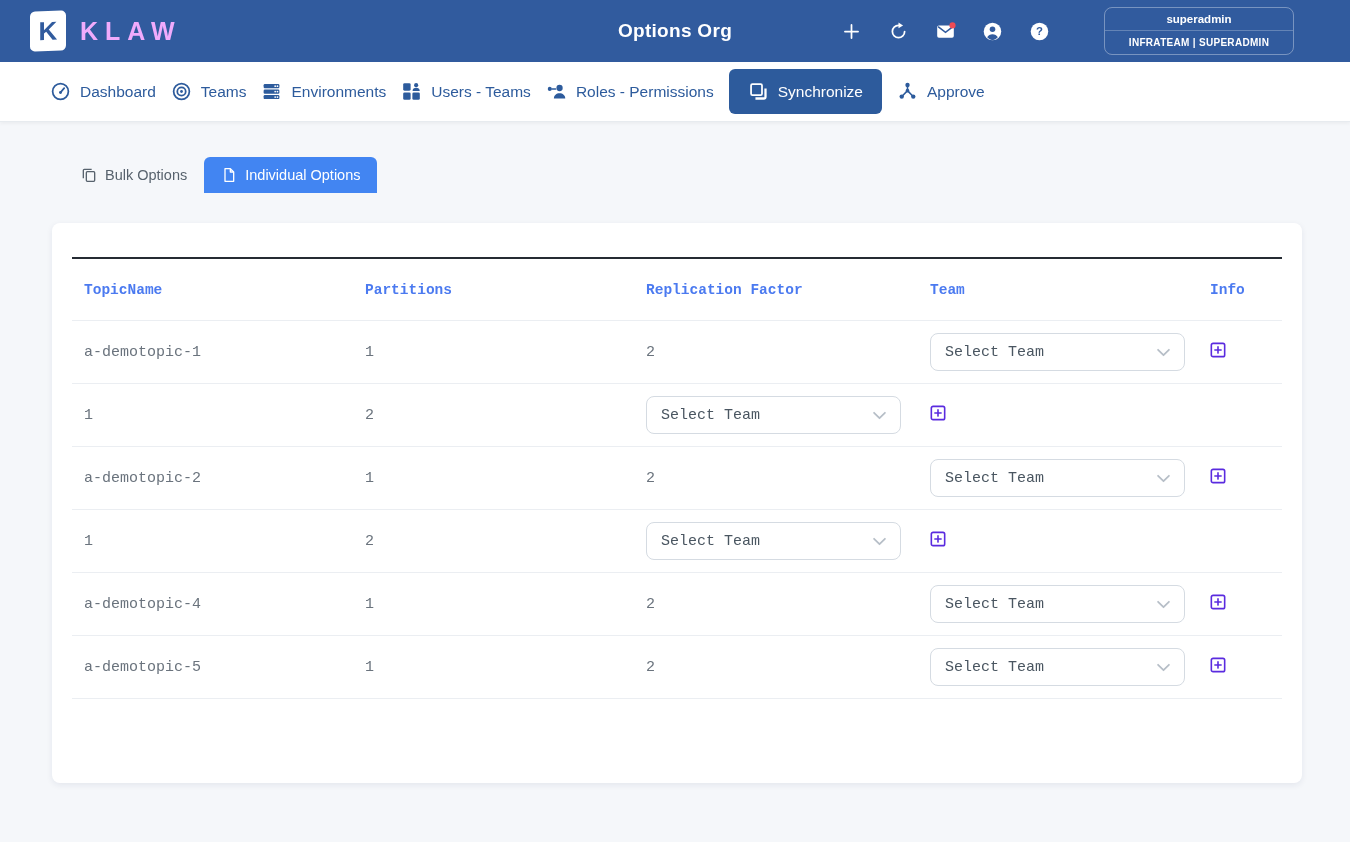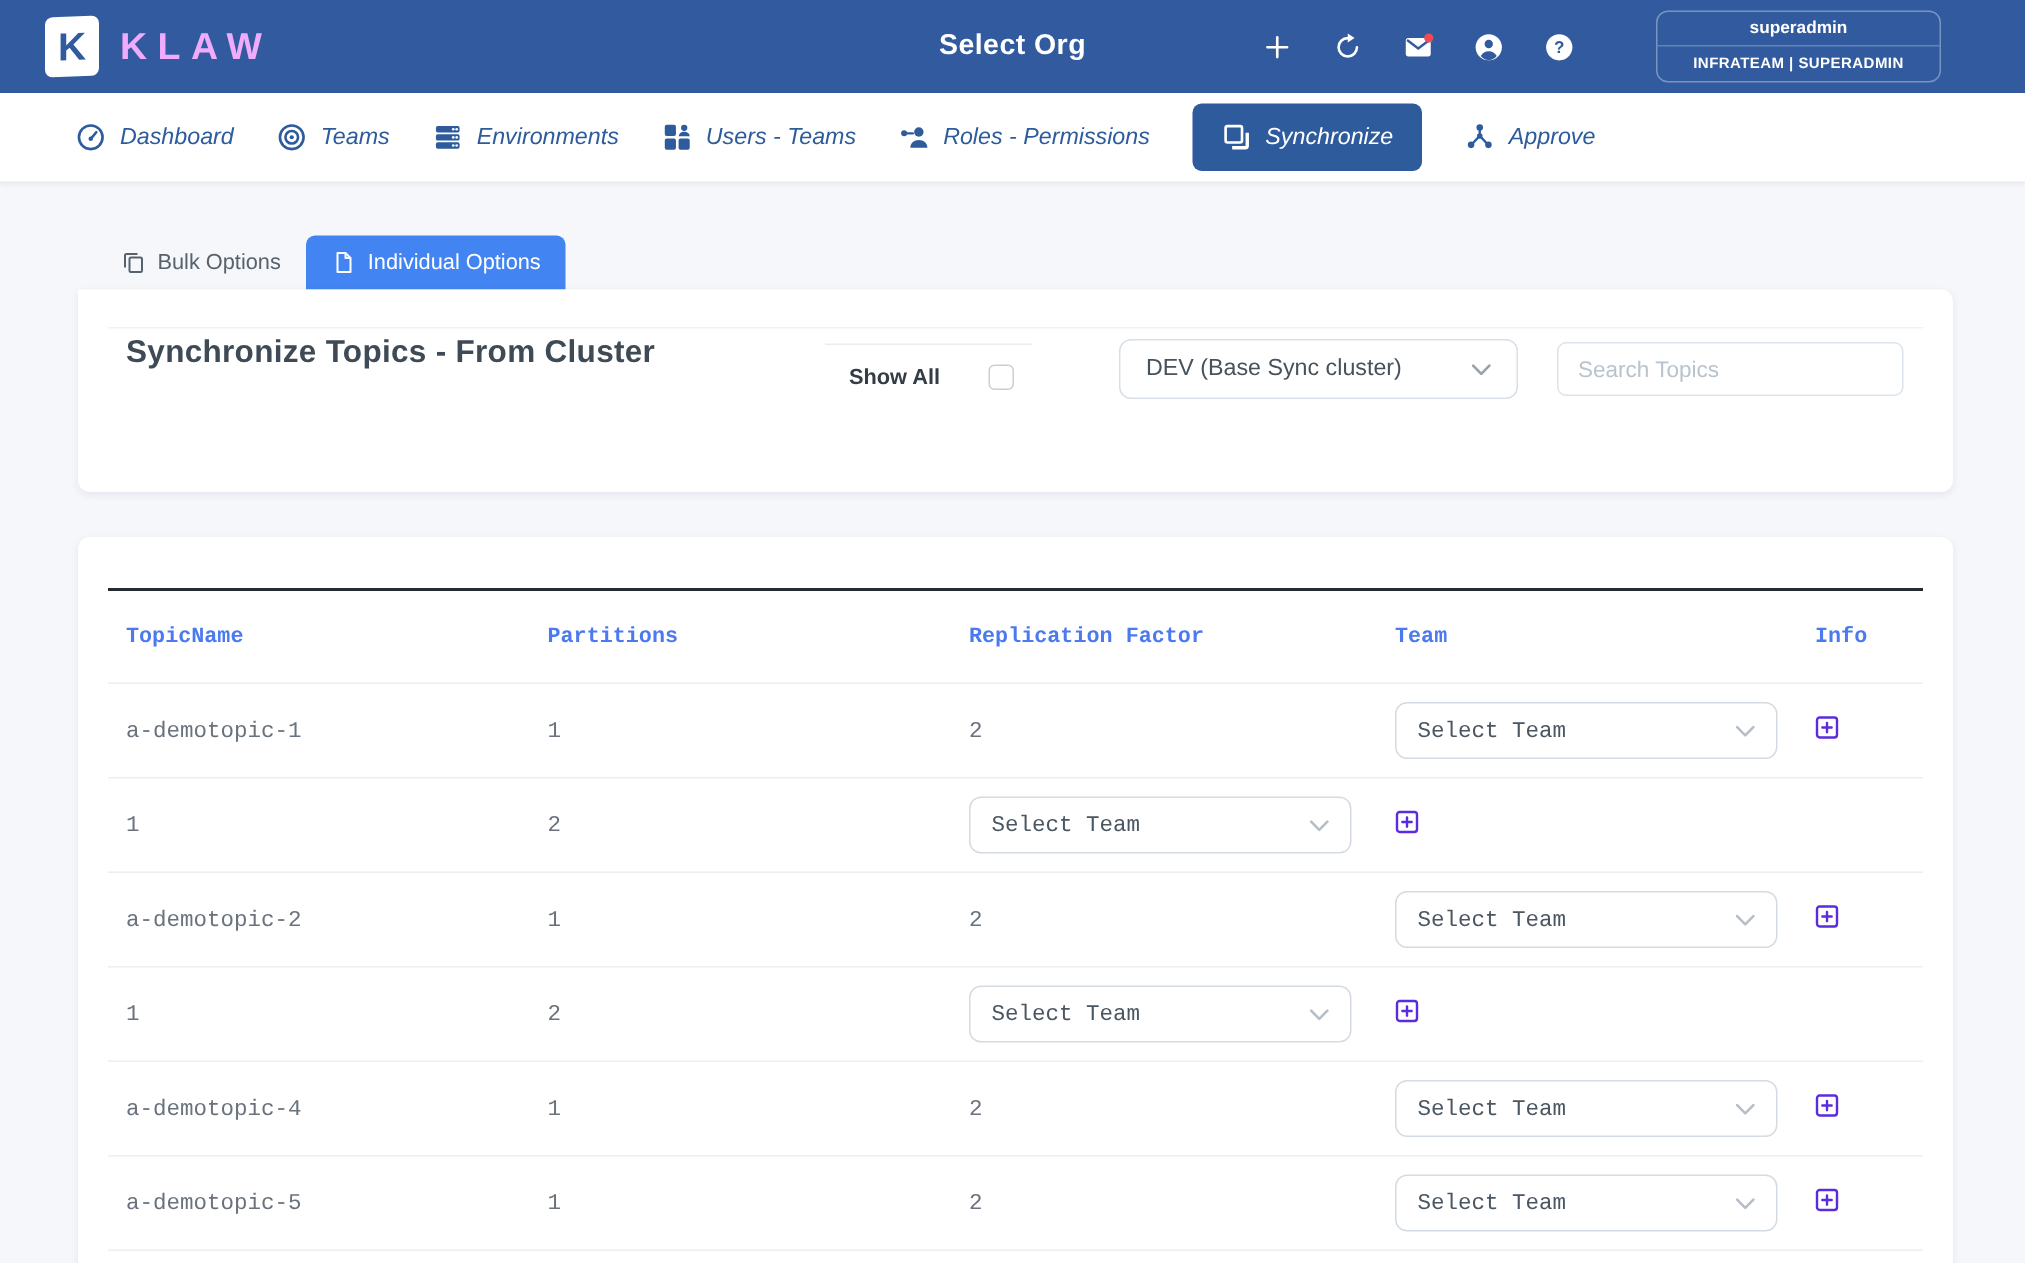--- a/index.html
+++ b/index.html
@@ -51,22 +51,22 @@
   }
   .user-name { color:#fff; font-size:11.5px; font-weight:600; padding:5px 4px; }
   .user-team {
     color:#fff; font-size:10px; font-weight:700; letter-spacing:.3px;
     padding:6px 4px; border-top:1px solid rgba(255,255,255,.25);
   }
 
   
   .navbar {
     height:60px; background:#fff; display:flex; align-items:center;
-    padding-left:50px; gap:28px;
-    border-bottom:1px solid #e7ebef; box-shadow:0 2px 3px rgba(0,0,0,.04);font-style:italic;
+    padding-left:50px; gap:15px;
+    border-bottom:1px solid #e7ebef; box-shadow:0 2px 3px rgba(0,0,0,.04);
   }
   .nav-item {
     display:flex; align-items:center; gap:9px; color:var(--nav-link);
     font-size:15.5px; font-weight:500; cursor:pointer; white-space:nowrap;
   }
   .nav-item .nicon { width:21px; height:21px; display:block; }
   .nav-item .nicon svg { width:100%; height:100%; display:block; }
   .nav-item.active {
     background:var(--nav-link); color:#fff; border-radius:6px;
     padding:12px 19px;
@@ -146,21 +146,21 @@
 </head>
 <body>
 
 <div class="header">
   <div class="brand">
     <div class="logo-mark">
       <span>K</span>
     </div>
     <div class="brand-name">KLAW</div>
   </div>
-  <div class="org-title">Select Org</div>
+  <div class="org-title">Options Org</div>
   <div class="header-right">
     <span class="hicon">
       <svg viewBox="0 0 24 24">
           <path d="M12 4.5v15M4.5 12h15" stroke="#fff" stroke-width="2" stroke-linecap="round" fill="none"></path>
         </svg>
     </span>
     <span class="hicon">
       <svg viewBox="0 0 24 24">
           <path d="M12 5a7 7 0 1 0 7 7" fill="none" stroke="#fff" stroke-width="2" stroke-linecap="round"></path>
           <path d="M12 1.6v6.8L17.2 5z" fill="#fff"></path>
@@ -288,39 +288,20 @@
     </div>
     <div class="tab active">
       <svg viewBox="0 0 24 24">
           <path d="M6 2.5h8l5 5V21.5H6z" fill="none" stroke="#fff" stroke-width="2" stroke-linejoin="round"></path>
           <path d="M14 2.5v5h5" fill="none" stroke="#fff" stroke-width="2" stroke-linejoin="round"></path>
         </svg>
       <span>Individual Options</span>
     </div>
   </div>
 
-  <div class="card card1">
-    <div class="card1-divider"></div>
-    <div class="panel-title">Synchronize Topics - From Cluster</div>
-    <div class="showall">
-      <span class="showall-label">Show All</span>
-      <span class="checkbox"></span>
-    </div>
-    <div class="select-box cluster-select">
-      <span>DEV (Base Sync cluster)</span>
-      <span class="chev">
-        <svg viewBox="0 0 12 8">
-            <path d="M1 1.5 6 6.5 11 1.5" fill="none" stroke="currentColor" stroke-width="1.6" stroke-linecap="round" stroke-linejoin="round"></path>
-          </svg>
-      </span>
-    </div>
-    <div class="search-box">
-      <input type="text" placeholder="Search Topics" style="">
-    </div>
-  </div>
 
   <div class="card card2">
     <div class="table">
       <div class="thead">
         <div class="cell">TopicName</div>
         <div class="cell">Partitions</div>
         <div class="cell">Replication Factor</div>
         <div class="cell">Team</div>
         <div class="cell">Info</div>
       </div>

